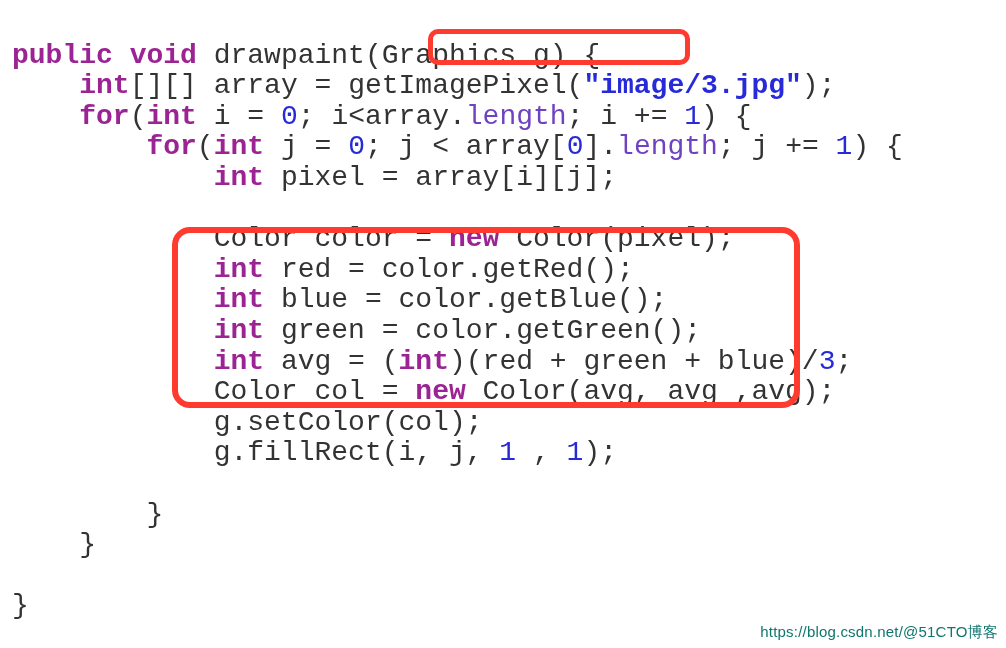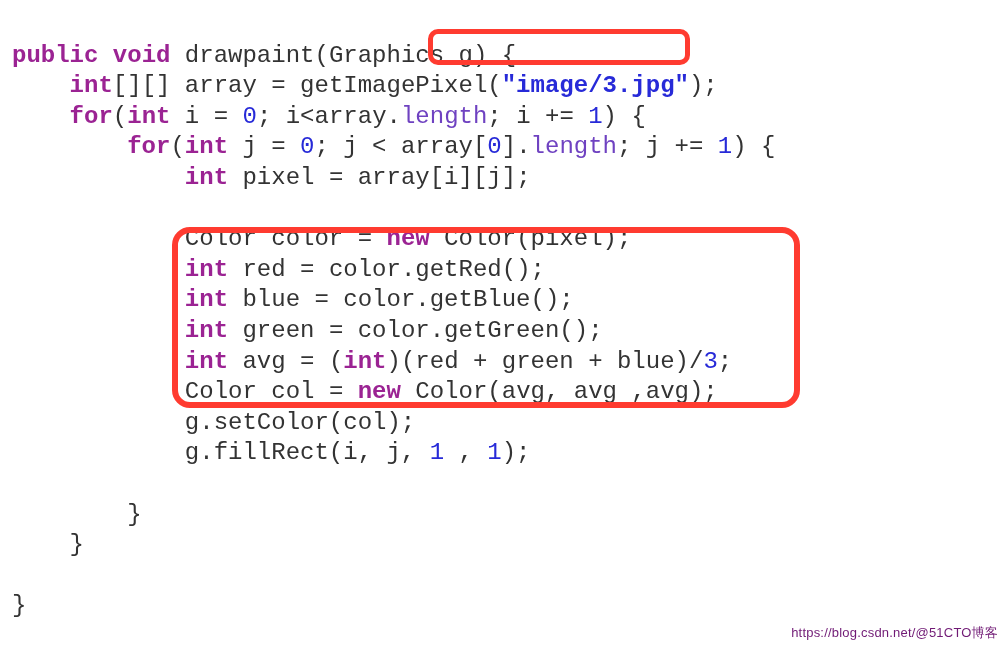--- a/index.html
+++ b/index.html
@@ -5,21 +5,21 @@
   html, body {
     margin: 0;
     padding: 0;
     width: 1006px;
     height: 648px;
     background: #ffffff;
     overflow: hidden;
   }
   .code {
     font-family: Menlo, Consolas, "Courier New", monospace;
-    font-size: 24px;
+    font-size: 28px;
     line-height: 30.6px;
     white-space: pre;
     position: absolute;
     top: 10px;
     left: 12px;
     color: #333333;
   }
   .kw  { color: #9b2393; font-weight: bold; }   
   .ty  { color: #333333; }                      
   .num { color: #272ad8; }                      
@@ -38,23 +38,23 @@
     pointer-events: none;
     box-sizing: border-box;
   }
   #hl-string { top: 29px; left: 428px; width: 262px; height: 36px; border-radius: 10px; }
   #hl-block  { top: 227px; left: 172px; width: 628px; height: 181px; border-radius: 18px; border-width: 6px; }
 
   .watermark {
     position: absolute;
     right: 8px;
     bottom: 6px;
-    color: #701a75;
+    color: #0f766e;
     font-family: Arial, sans-serif;
-    font-size: 13px;
+    font-size: 15px;
     letter-spacing: 0.2px;
     pointer-events: none;
   }
 </style>
 </head>
 <body>
 
 <div class="code">
 <span class="line"><span class="kw">public</span> <span class="kw">void</span> <span class="id">drawpaint</span><span class="op">(</span><span class="ty">Graphics</span> <span class="id">g</span><span class="op">)</span> <span class="op">{</span></span>
 <span class="line">    <span class="kw">int</span><span class="op">[][]</span> <span class="id">array</span> <span class="op">=</span> <span class="id">getImagePixel</span><span class="op">(</span><span class="str">"image/3.jpg"</span><span class="op">)</span><span class="op">;</span></span>

